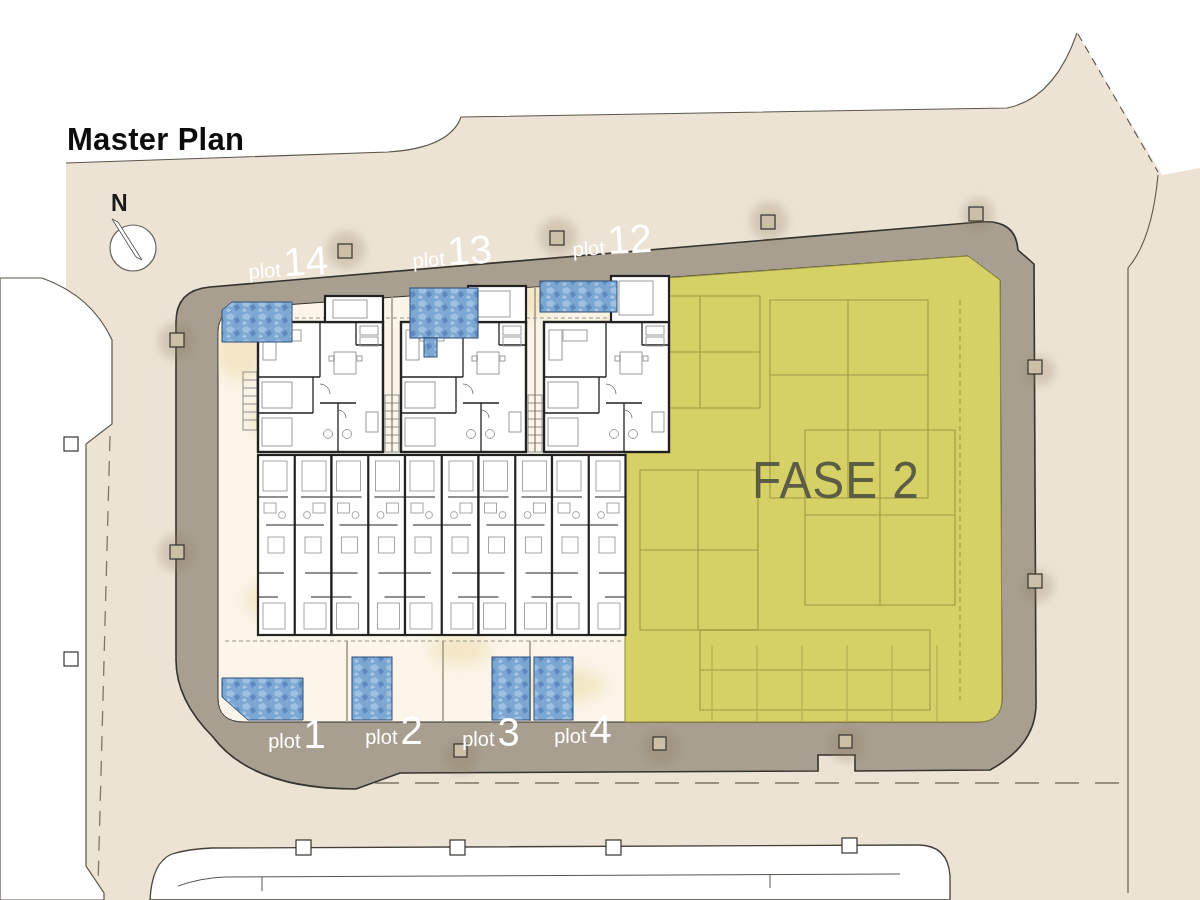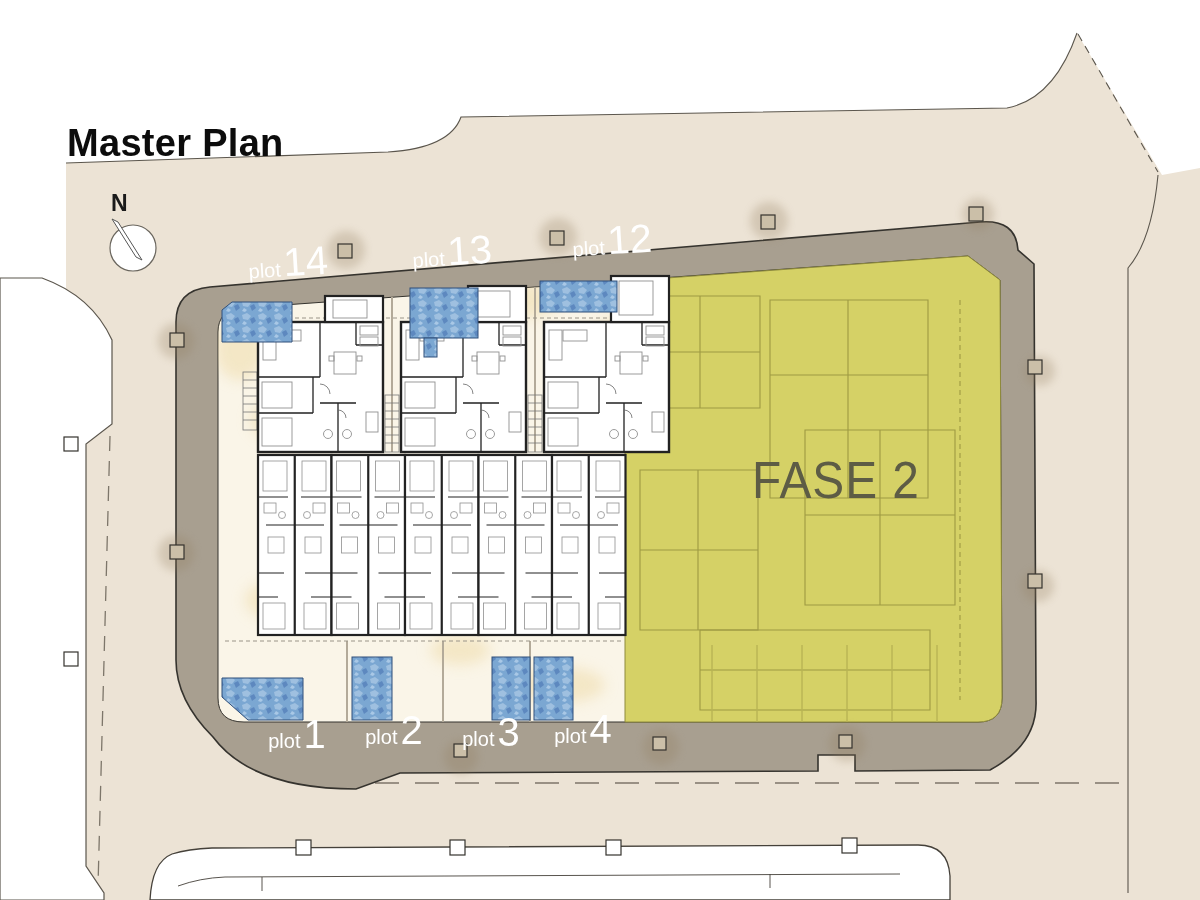--- a/index.html
+++ b/index.html
@@ -1,20 +1,20 @@
 <!DOCTYPE html>
 <html style="--land: #ece3d5; --sidewalk: #a89f90; --yard: #faf5e8; --phase-overlay: #d5d166; --phase-text: #5d5c45; --pool: #7ba7d2; --label-text: #ffffff;"><head>
 <meta charset="utf-8">
 <style>
   html,body{margin:0;padding:0;background:#fff;}
   #stage{position:relative;width:1200px;height:900px;background:#fff;overflow:hidden;
          font-family:"Liberation Sans",sans-serif;}
   #stage svg{position:absolute;left:0;top:0;}
   .overlay{position:absolute;white-space:nowrap;pointer-events:none;}
-  .title{font-size:38px;font-weight:bold;color:#0c0c0c;letter-spacing:.3px;}
+  .title{font-size:31px;font-weight:bold;color:#0c0c0c;letter-spacing:.3px;}
   .north{font-size:23px;font-weight:600;color:#1a1a1a;}
   .phase-label{font-size:52px;color:var(--phase-text,#5d5c45);letter-spacing:1px;
                transform:scaleX(.92);transform-origin:left top;}
   .plot-label{display:flex;align-items:baseline;gap:3px;color:var(--label-text,#fff);
               transform:translateX(-50%);}
   .plot-label .w{font-size:20px;}
   .plot-label .n{font-size:40px;}
   .tilt{transform:translateX(-50%) rotate(-3.5deg);}
 </style>
 </head>

